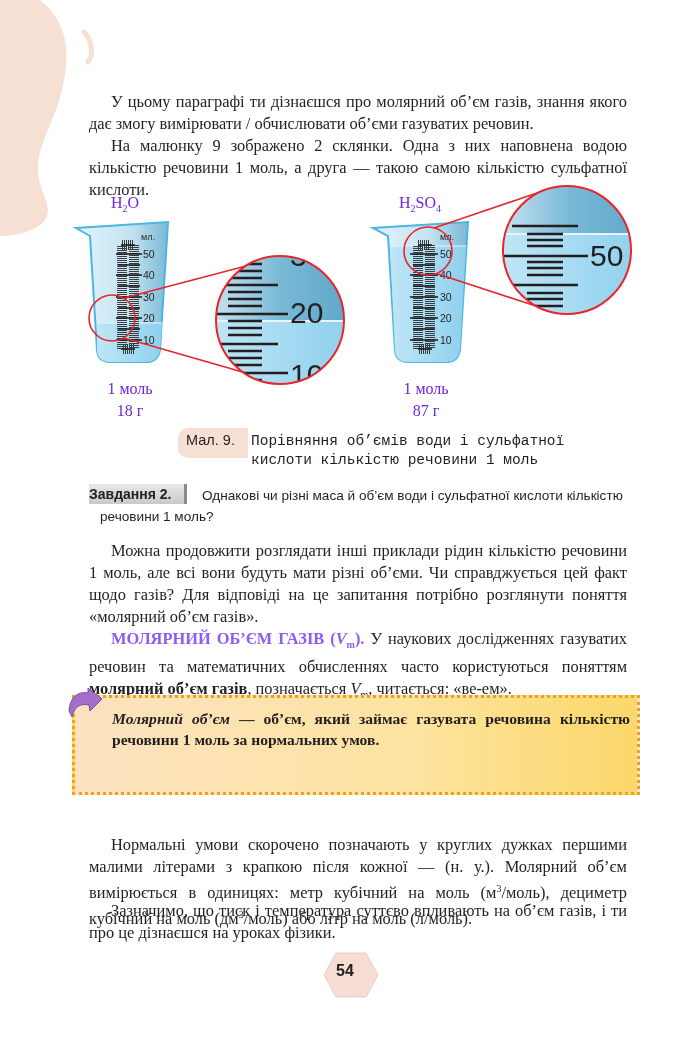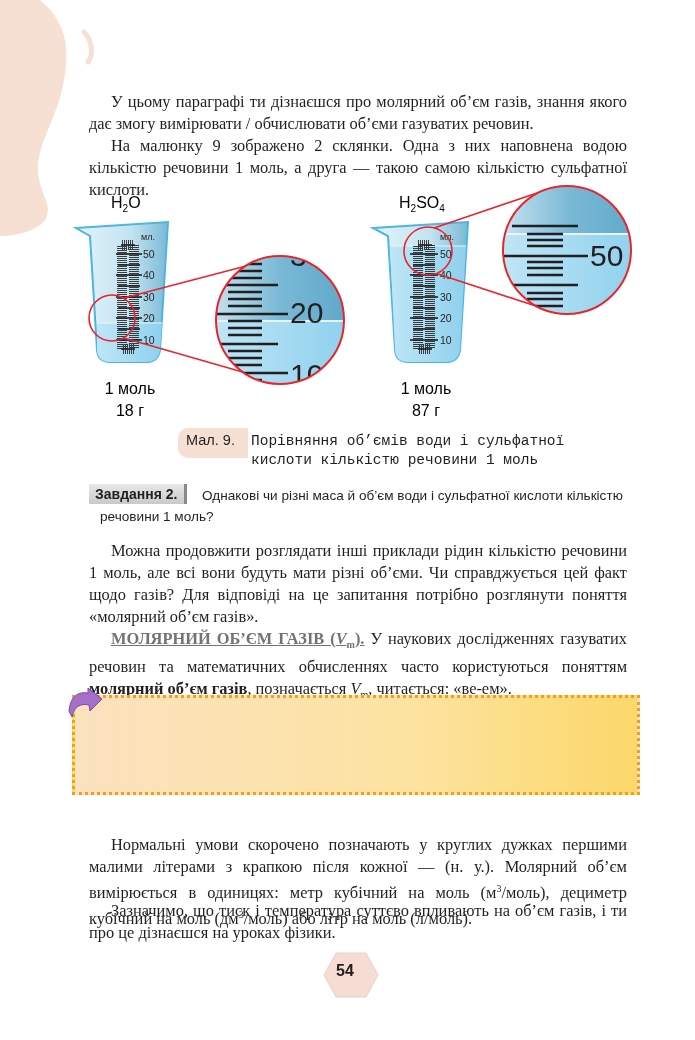--- a/index.html
+++ b/index.html
@@ -3,31 +3,31 @@
 <meta charset="utf-8">
 <style>
   html,body{margin:0;padding:0;}
   body{width:695px;height:1040px;position:relative;background:#ffffff;overflow:hidden;
        font-family:"DejaVu Serif","Liberation Serif",serif;color:#231f20;}
   .blob{position:absolute;left:0;top:0;}
   .para{position:absolute;left:84px;width:538px;font-family:"Liberation Serif","DejaVu Serif",serif;
         font-size:16.4px;line-height:22px;text-align:justify;text-align-last:left;margin:5px;}
   .para .ind{display:inline-block;width:22px;}
   .fig{position:absolute;left:0;top:0;}
-  .fig-label{position:absolute;font-family:Liberation Sans, sans-serif;font-size:16px;color:#000000;}
+  .fig-label{position:absolute;font-family:Liberation Serif, serif;font-size:16px;color:#6d28d9;}
   .caption-tag{position:absolute;left:178px;top:428px;width:70px;height:30px;background:#f6e0d4;
                border-radius:10px 0 0 10px;}
   .caption-num{position:absolute;left:186px;top:432px;font-family:"Liberation Sans",sans-serif;font-size:14.5px;}
   .caption-text{position:absolute;left:251px;top:432px;font-family:Liberation Mono, monospace;font-size:14.5px;line-height:19px;width:360px;}
   .task-badge{position:absolute;left:89px;top:484px;width:98px;height:20px;
               background:linear-gradient(#e8e8e8,#c9c9c9);border-right:3px solid #8a8a8a;
-              font-family:"Liberation Sans",sans-serif;font-weight:bold;font-size:14px;line-height:20px;padding-left:6px;box-sizing:border-box;}
+              font-family:"Liberation Sans",sans-serif;font-weight:bold;font-size:14px;line-height:20px;box-sizing:border-box;}
   .task-text{position:absolute;left:100px;top:485px;width:540px;font-family:"Liberation Sans",sans-serif;font-size:13.6px;line-height:21px;}
   .task-text .gap{display:inline-block;width:102px;}
-  .heading{color:#737373;font-weight:bold;font-family:"Liberation Serif",serif;text-decoration:underline;}
+  .heading{color:#8b5cf6;font-weight:bold;font-family:"Liberation Serif",serif;}
   .defbox{position:absolute;left:72px;top:695px;width:568px;height:100px;
           background:linear-gradient(90deg,#fbe2c0 0%,#fde3a0 60%,#fbd86a 100%);
           border:3px dotted #f2a01c;box-sizing:border-box;}
   .deftext{position:absolute;left:112px;top:708px;width:518px;font-family:"Liberation Serif",serif;
            font-weight:bold;font-size:15.6px;line-height:21px;text-align:justify;text-align-last:left;}
   .deftext i{font-style:italic;}
   .pagenum{position:absolute;left:322px;top:951px;width:58px;height:48px;}
   .pagenum-text{position:absolute;left:336px;top:962px;width:58px;text-align:left;
                 font-family:"Liberation Sans",sans-serif;font-weight:bold;font-size:16px;}
   sup,sub{font-size:10px;}
@@ -201,20 +201,21 @@
 
 <p class="para" style="top:535px;"><span class="ind"></span><span>Можна продовжити розглядати інші приклади рідин кількістю речовини 1 моль, але всі вони будуть мати різні об’єми. Чи справджується цей факт щодо газів? Для відповіді на це запитання потрібно розглянути поняття «молярний об’єм газів».</span></p>
 
 <p class="para" style="top:623px;"><span class="ind"></span><span class="heading"><span>МОЛЯРНИЙ ОБ’ЄМ ГАЗІВ (</span><i>V</i><sub>m</sub><span>).</span></span><span> У наукових дослідженнях газуватих речовин та математичних обчисленнях часто користуються поняттям </span><b>молярний об’єм газів</b><span>, позначається </span><i>V</i><sub>m</sub><span>, читається: «ве-ем».</span></p>
 
 <div class="defbox"></div>
 <svg style="position:absolute;left:66px;top:687px;" width="40" height="34">
   <path d="M3,24 C4,12 10,4 22,6 L22,1 L36,12 L24,24 L23,18 C14,16 8,20 6,30 Z" fill="#a56fc9" stroke="#7f4aa6" stroke-width="1"></path>
 </svg>
 <div class="deftext">
+  <div><i>Молярний об’єм</i><span> — об’єм, який займає газувата речовина кількістю речовини 1 моль за нормальних умов.</span></div>
 </div>
 
 <p class="para" style="top:829px;"><span class="ind"></span><span>Нормальні умови скорочено позначають у круглих дужках першими малими літерами з крапкою після кожної — (н. у.). Молярний об’єм вимірюється в одиницях: метр кубічний на моль (м</span><sup>3</sup><span>/моль), дециметр кубічний на моль (дм</span><sup>3</sup><span>/моль) або літр на моль (л/моль).</span></p>
 <p class="para" style="top:895px;"><span class="ind"></span><span>Зазначимо, що тиск і температура суттєво впливають на об’єм газів, і ти про це дізнаєшся на уроках фізики.</span></p>
 
 <svg class="pagenum" viewBox="0 0 58 48">
   <polygon points="14,2 44,2 56,24 44,46 14,46 2,24" fill="#f6dcd2" stroke="#ead0c6" stroke-width="1"></polygon>
 </svg>
 <div class="pagenum-text">54</div>
 

